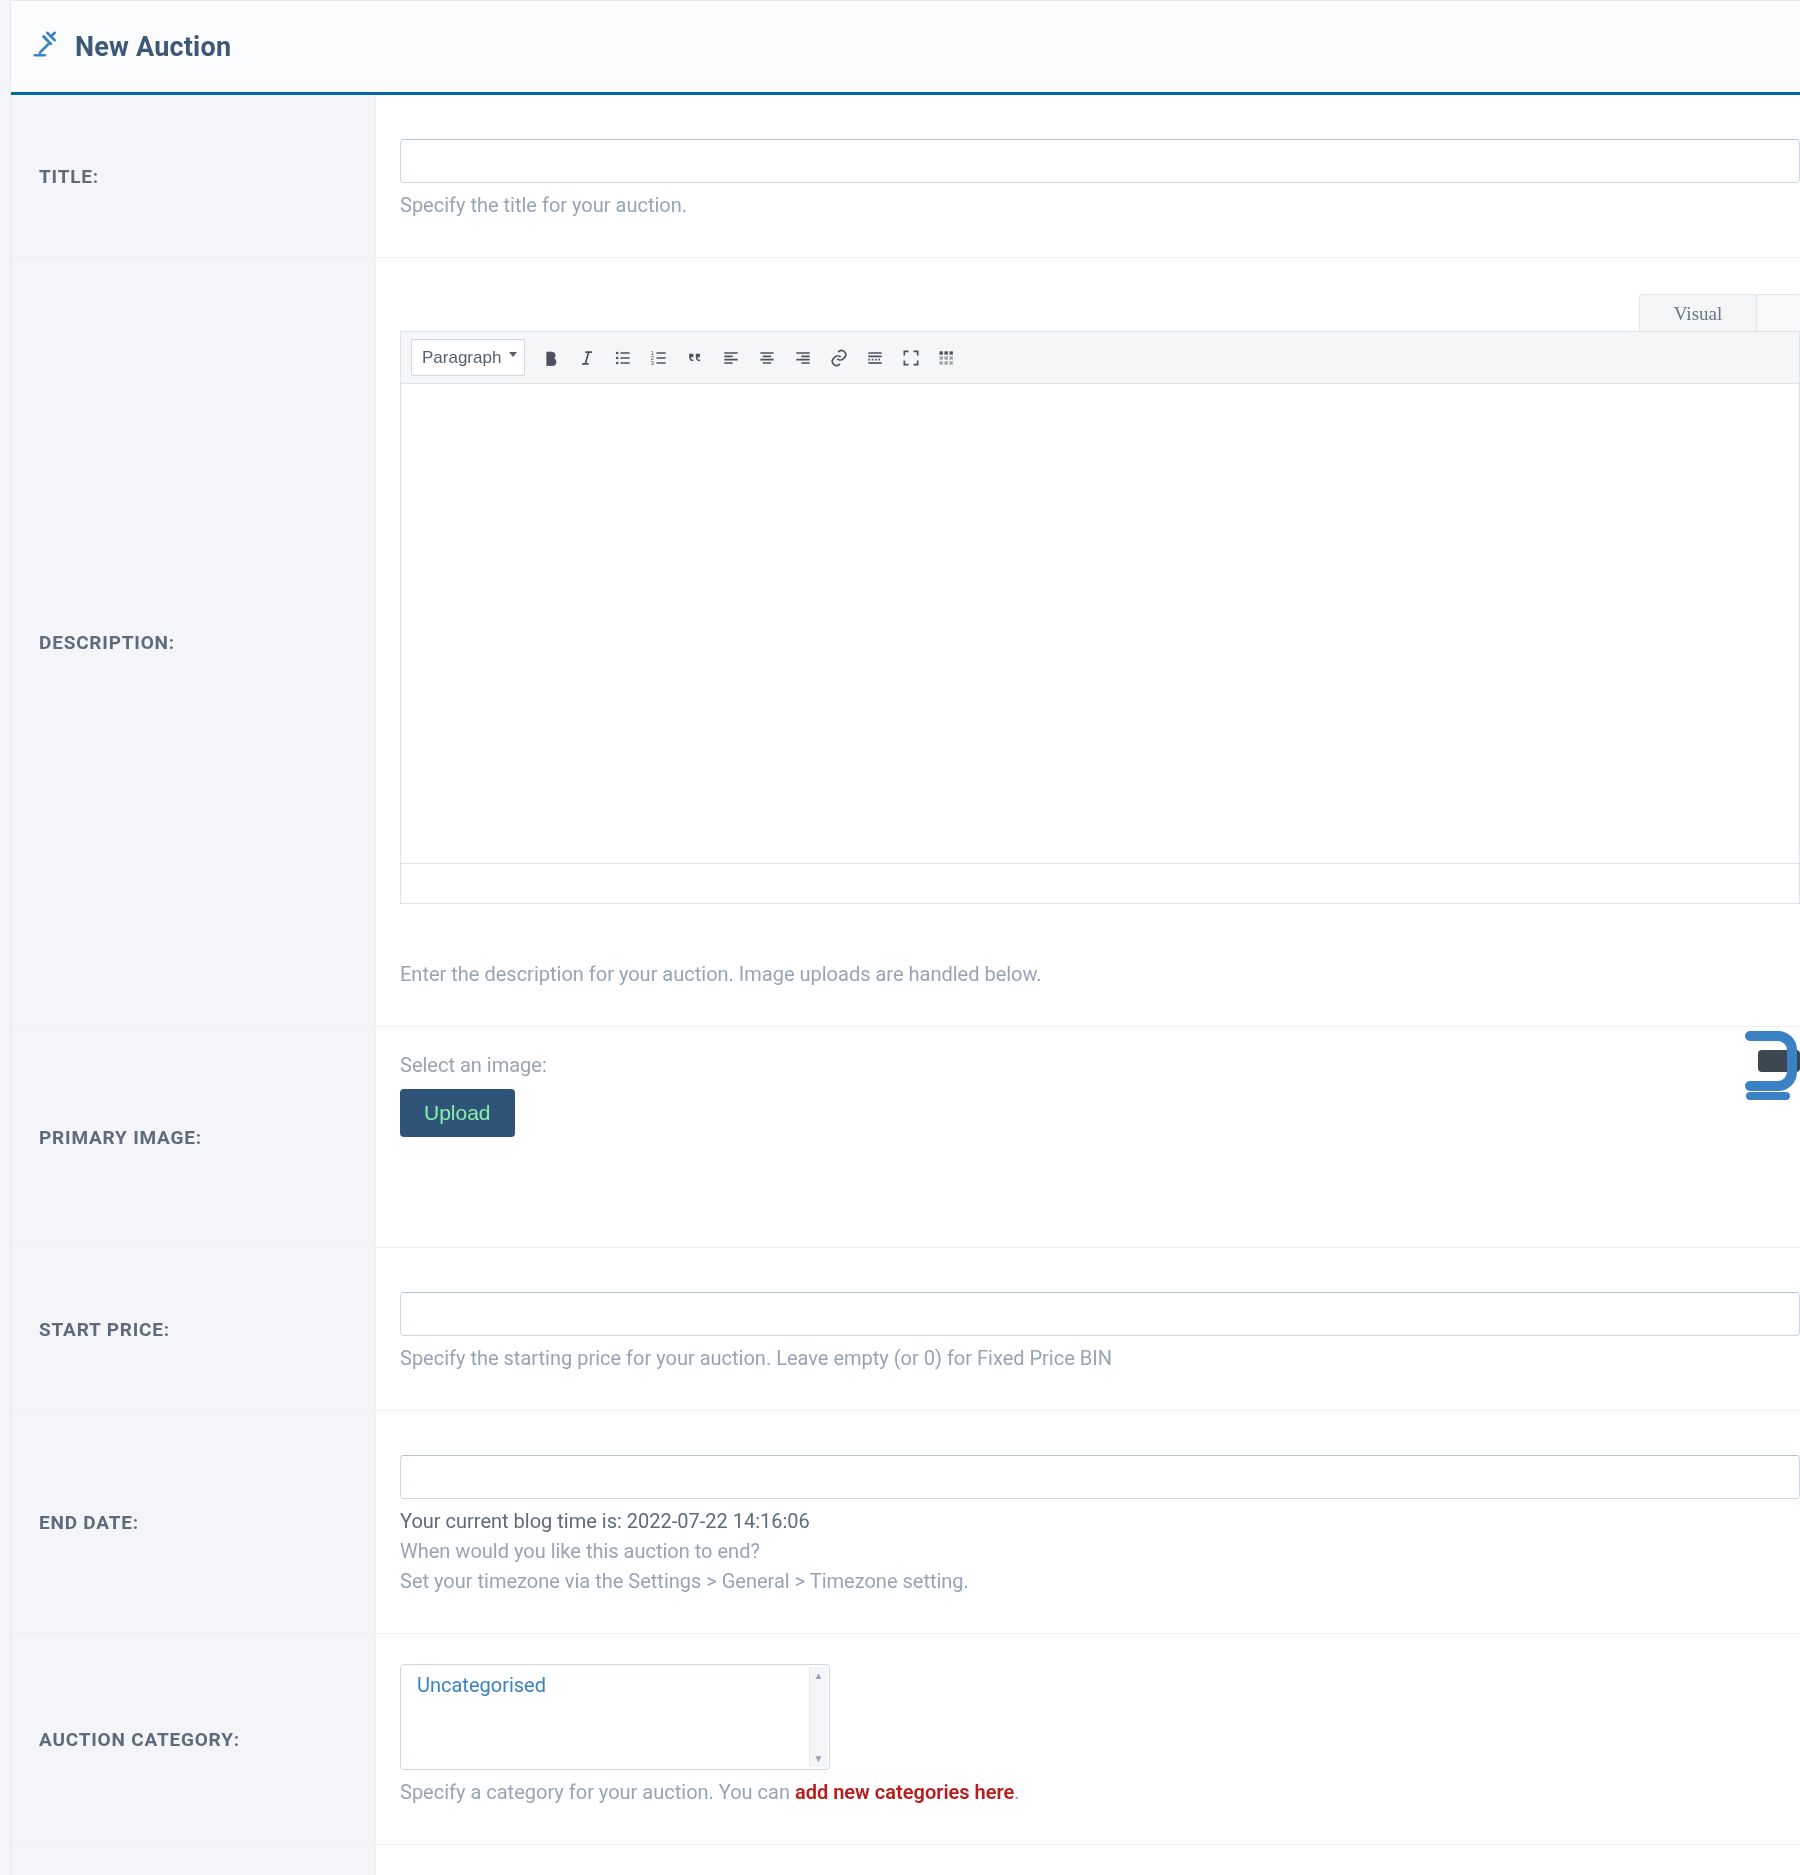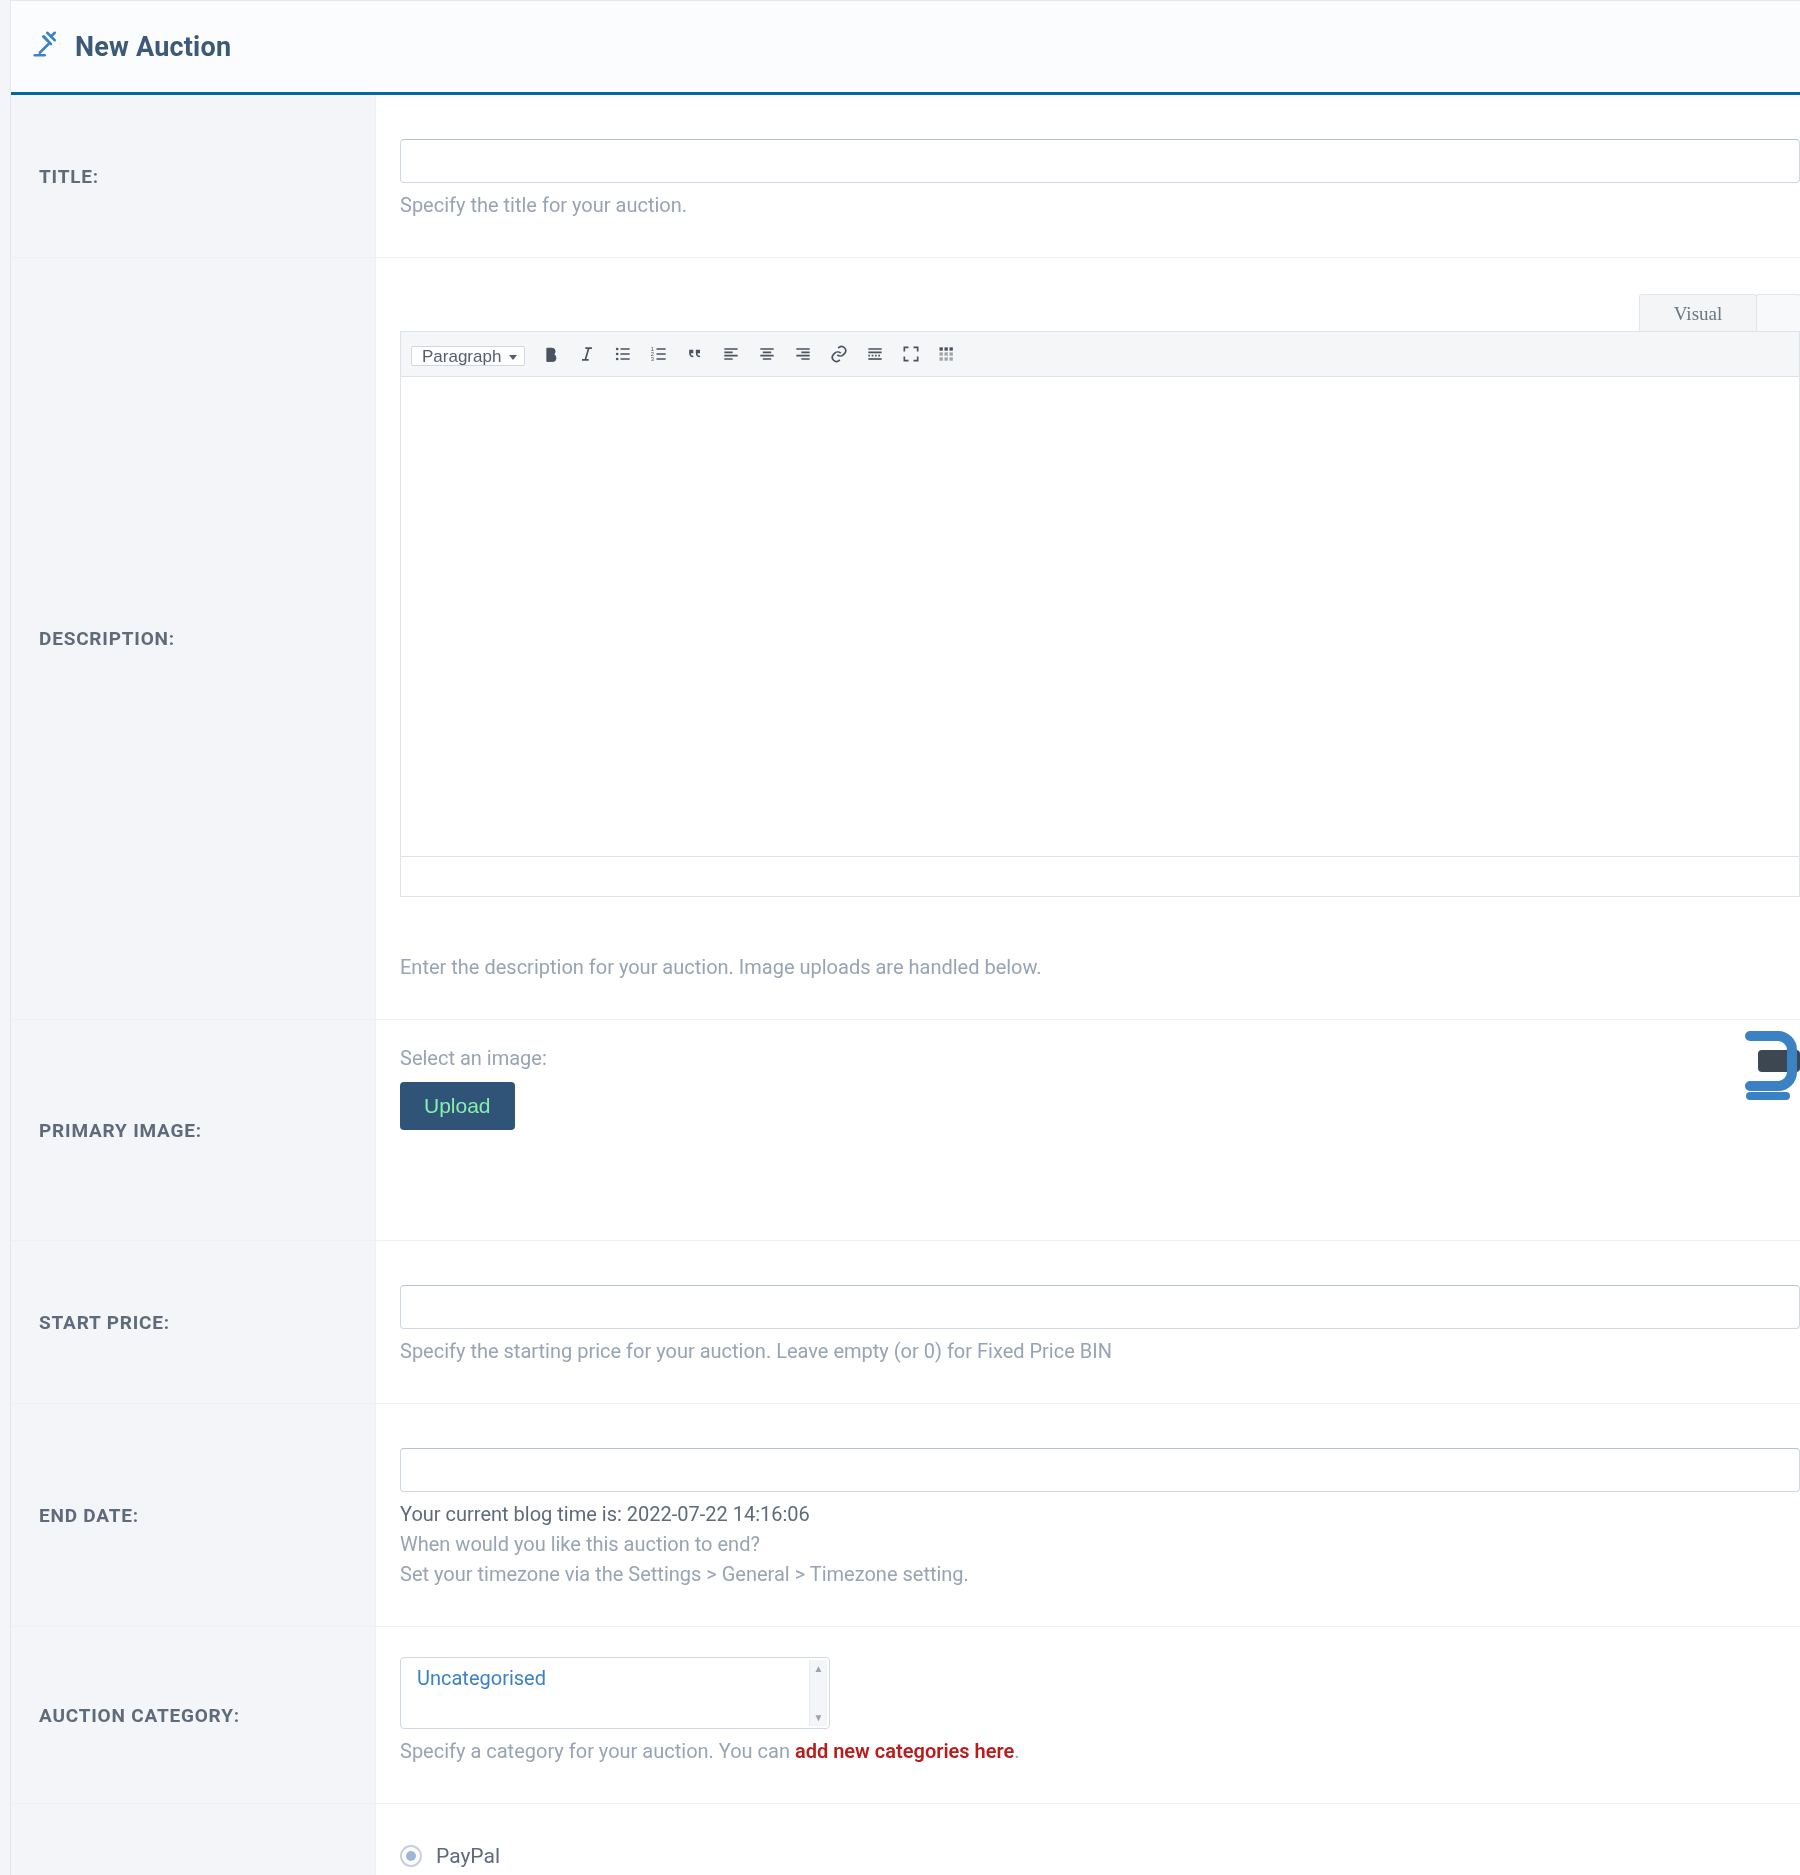--- a/index.html
+++ b/index.html
@@ -118,21 +118,21 @@
   .editor-tab.cut { padding-right: 4px; }
   .editor-toolbar {
     background: #f4f6f8;
     border: 1px solid #dde3e9;
     padding: 7px 10px;
     display: flex;
     align-items: center;
     gap: 4px;
   }
   .tb-select {
-    height: 20px;
+    height: 37px;
     border: 1px solid #cfd8e3;
     background: #fff;
     font-size: 17px;
     color: #56606c;
     padding: 0 22px 0 10px;
     border-radius: 2px;
     appearance: none;
     position: relative;
   }
   .tb-select-wrap { position: relative; margin-right: 6px; }
@@ -164,21 +164,21 @@
     height: 40px;
     border: 1px solid #dde3e9;
     border-top: none;
     background: #fff;
     margin-bottom: 58px;
   }
 
   
   .multi-select {
     width: 430px;
-    height: 72px;
+    height: 106px;
     border: 1px solid #cfd8e3;
     border-radius: 4px;
     background: #fff;
     padding: 8px 6px 8px 16px;
     position: relative;
   }
   .multi-select .option {
     color: #3b82c4;
     font-size: 20px;
   }

